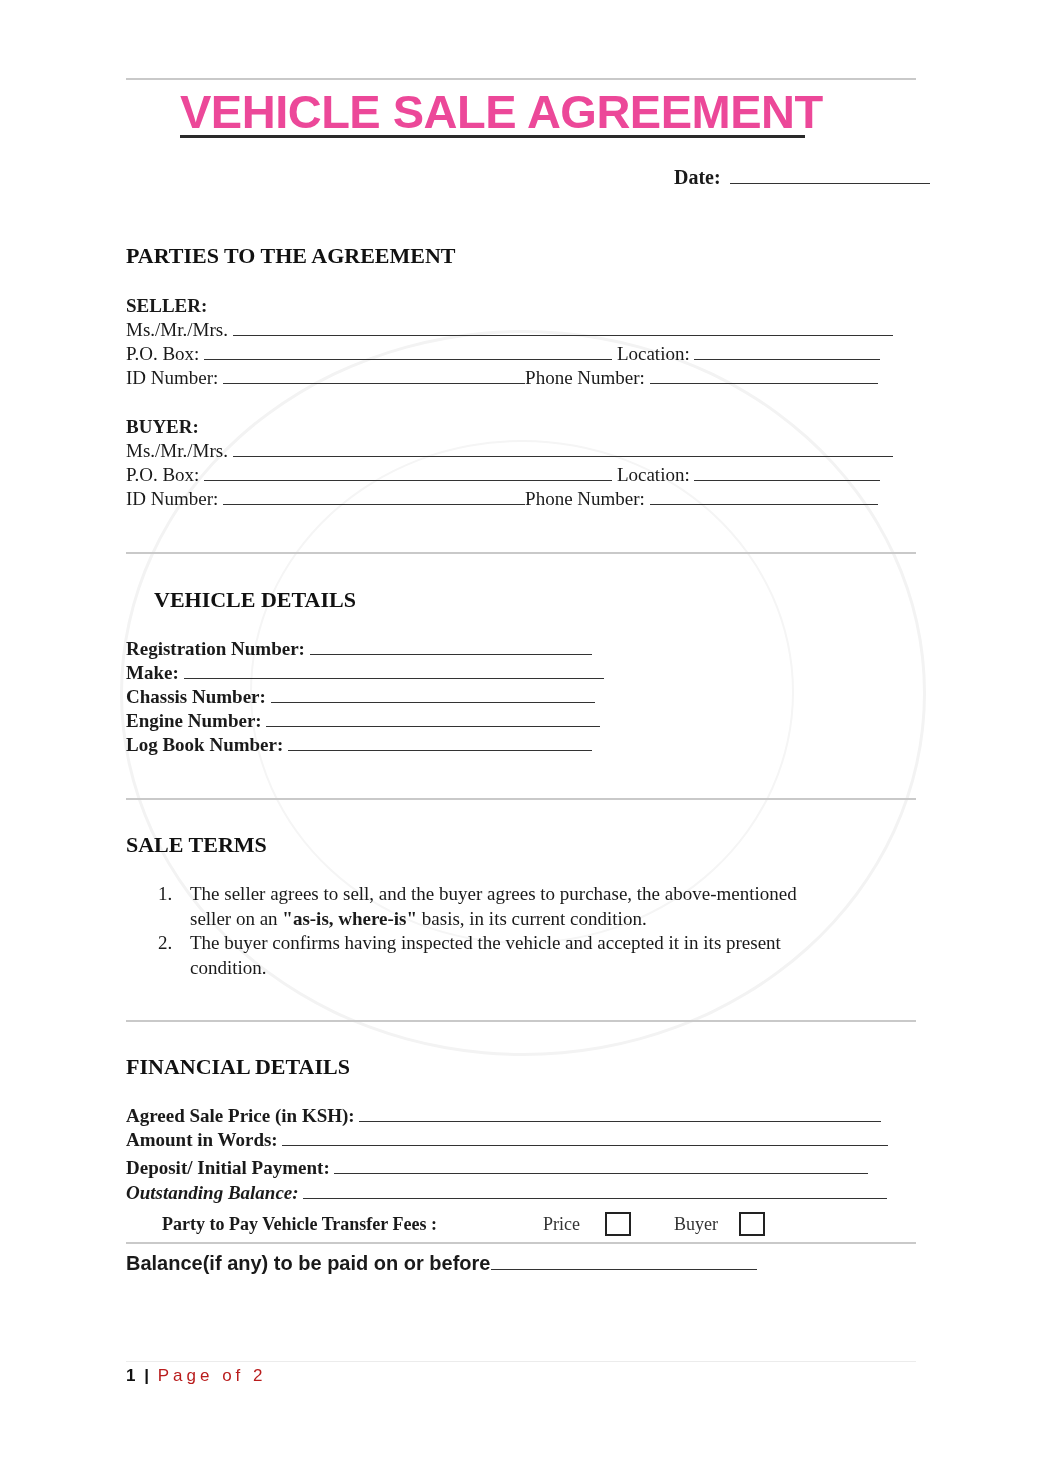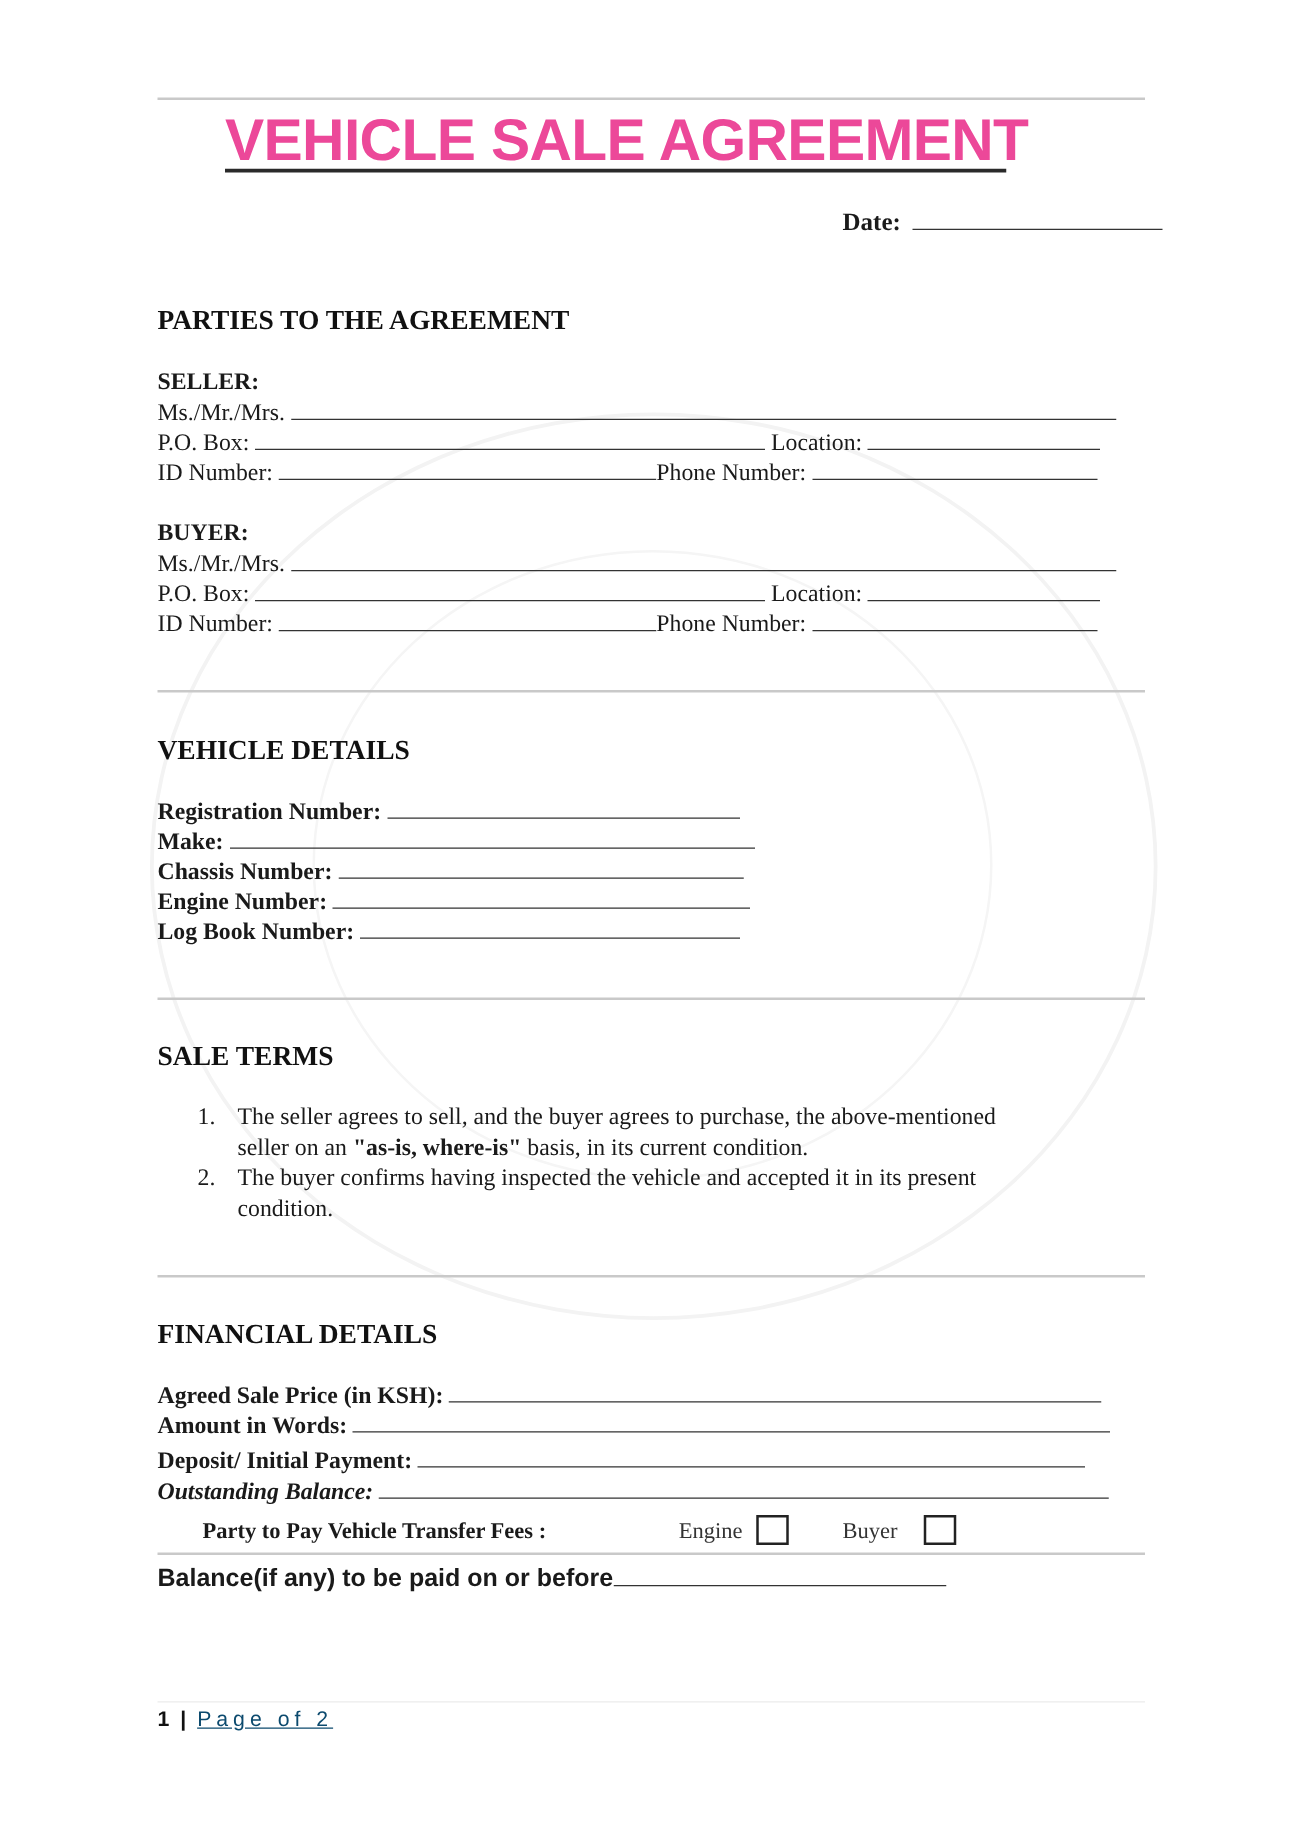--- a/index.html
+++ b/index.html
@@ -73,21 +73,21 @@
   <span class="blank" style="width:186px;"></span>
 </div>
 <div class="abs line" style="top:487px;">
   <span>ID Number:</span>
   <span class="blank" style="width:302px;"></span><span>Phone Number:</span>
   <span class="blank" style="width:228px;"></span>
 </div>
 
 <div class="hr" style="left:126px; top:552px; width:790px;"></div>
 
-<div class="abs h2" style="top:587px;">VEHICLE DETAILS</div>
+<div class="abs h2" style="top:587px;margin-left:28px;">VEHICLE DETAILS</div>
 <div class="abs line bold" style="top:637px;">
   <span>Registration Number:</span>
   <span class="blank" style="width:282px;"></span>
 </div>
 <div class="abs line bold" style="top:661px;">
   <span>Make:</span>
   <span class="blank" style="width:420px;"></span>
 </div>
 <div class="abs line bold" style="top:685px;">
   <span>Chassis Number:</span>
@@ -135,28 +135,28 @@
   <span>Deposit/ Initial Payment:</span>
   <span class="blank" style="width:534px;"></span>
 </div>
 <div class="abs line bold" style="top:1181px;font-style:italic;">
   <span>Outstanding Balance:</span>
   <span class="blank" style="width:584px;"></span>
 </div>
 
 <div class="abs line" style="top:1212px; width:790px; height:28px;">
   <span class="bold" style="font-size:18px;margin-left:36px;">Party to Pay Vehicle Transfer Fees :</span>
-  <span class="abs" style="left:417px; top:0; font-size:18px; color:#333;">Engine</span>
+  <span class="abs" style="left:417px; top:0; font-size:18px; color:#333;">Price</span>
   <span class="abs checkbox" style="left:479px; top:0;"></span>
   <span class="abs" style="left:548px; top:0; font-size:18px; color:#333;">Buyer</span>
   <span class="abs checkbox" style="left:613px; top:0;"></span>
 </div>
 <div class="hr" style="left:126px; top:1242px; width:790px;"></div>
 <div class="abs line sans bold" style="top:1251px; font-size:20px;">
   <span>Balance(if any) to be paid on or before</span><span class="blank" style="width:266px; height:14px;"></span>
 </div>
 
 <div class="hr" style="left:126px; top:1361px; width:790px; height:1px; background:#ececec;"></div>
 <div class="abs footer">
   <span style="font-weight:bold; color:#111; letter-spacing:0;">1</span>
   <span style="font-weight:bold; color:#111; letter-spacing:0;">|</span>
-  <span style="color:#0c4a6e;text-decoration:underline;">Page of 2</span>
+  <span style="color:#b91c1c;">Page of 2</span>
 </div>
 
 </body></html>

